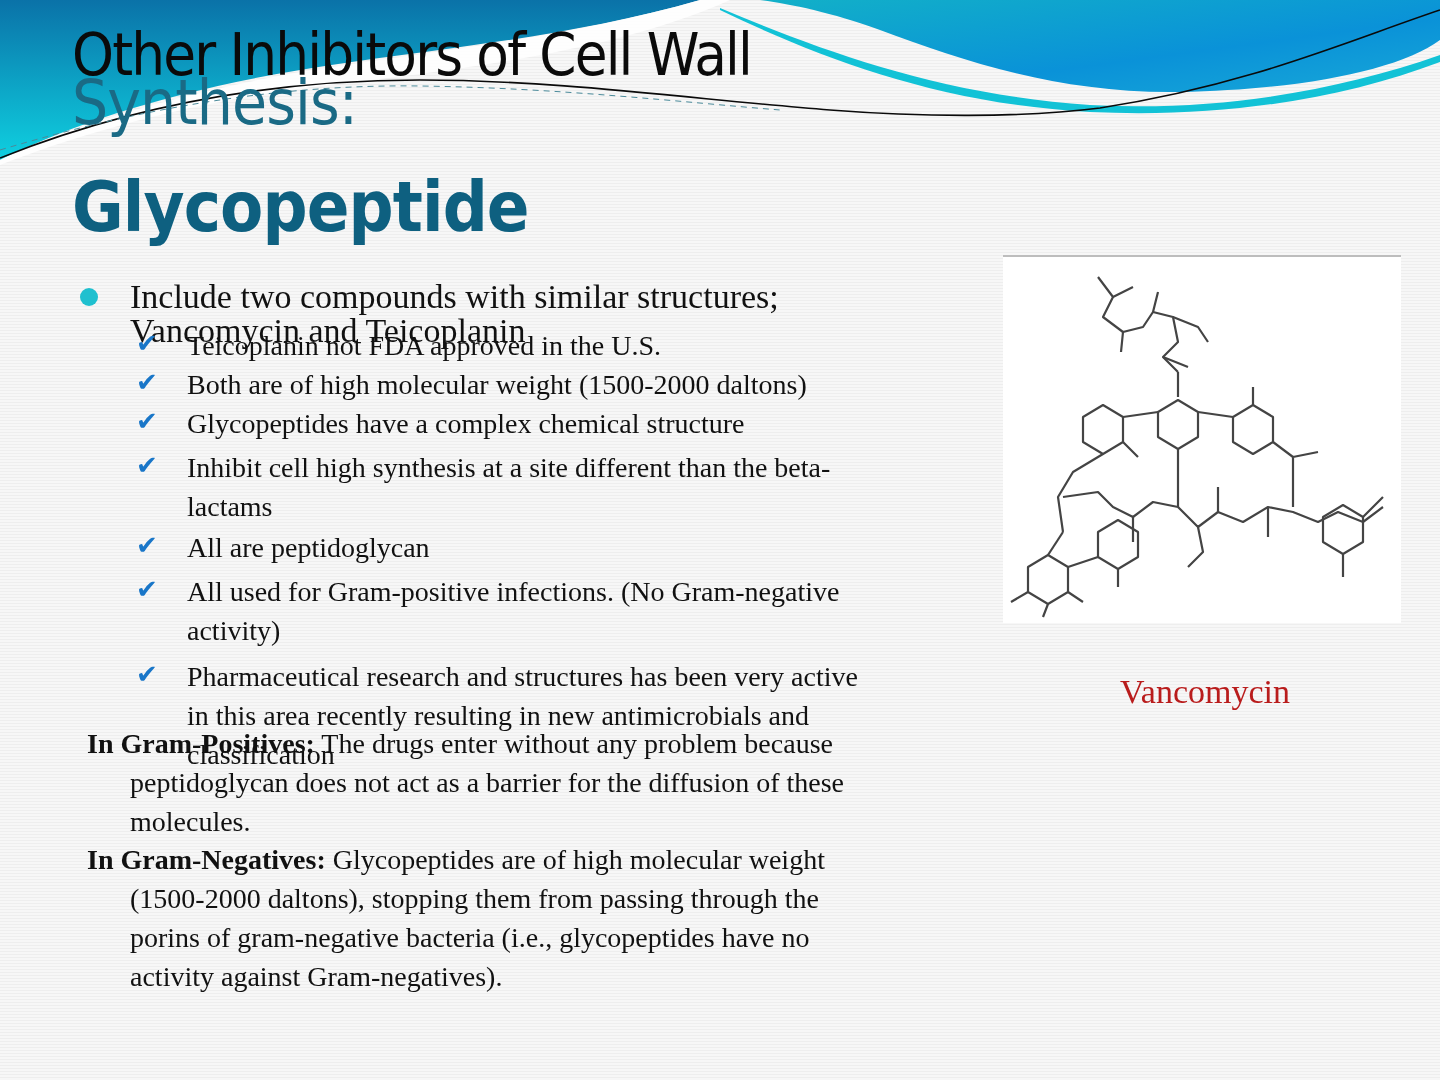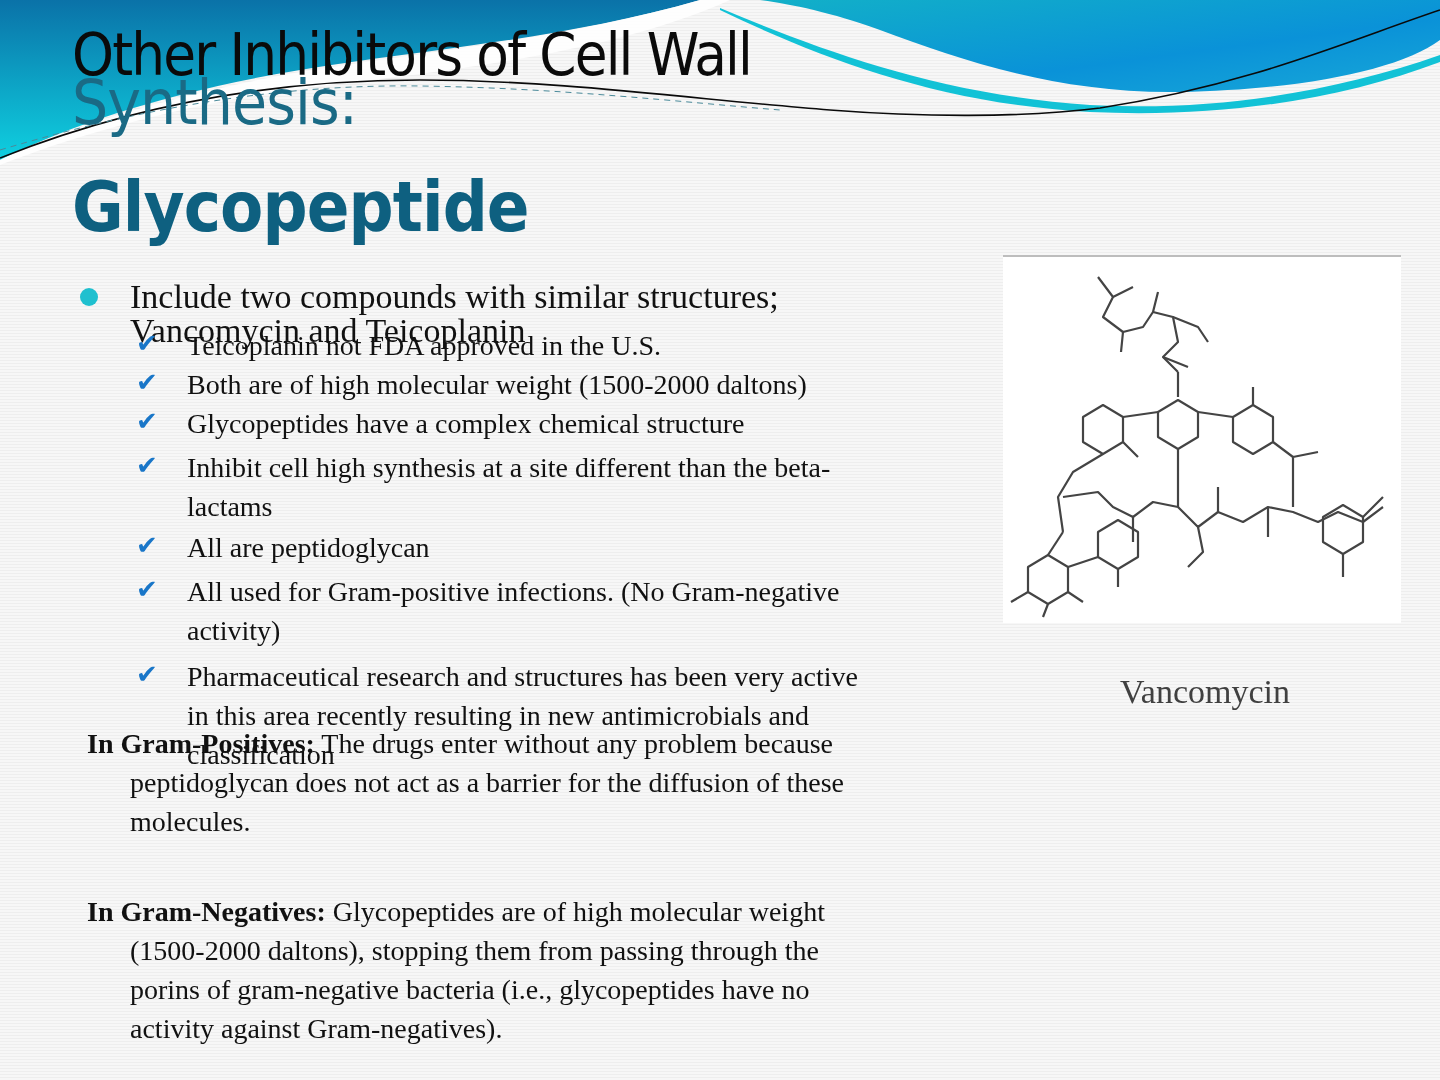--- a/index.html
+++ b/index.html
@@ -51,21 +51,21 @@
     font-size: 28px; line-height: 39px; color: #111;
     padding-left: 43px; text-indent: -43px;
   }
   .gram b { font-weight: bold; }
   .structure-panel {
     position: absolute; left: 1003px; top: 255px; width: 398px; height: 366px;
     background: #ffffff; border-top: 2px solid #bdbdbd;
   }
   .caption {
     position: absolute; left: 1120px; top: 670px; width: 180px;
-    font-size: 34px; line-height: 44px; color: #404040; word-break: break-all;
+    font-size: 34px; line-height: 44px; color: #b91c1c; word-break: break-all;
   }
 </style>
 </head>
 <body>
 
 <svg class="header-wave" viewBox="0 0 1440 180" xmlns="http://www.w3.org/2000/svg">
   <defs>
     <linearGradient id="gLeft" x1="0" y1="0" x2="0" y2="1">
       <stop offset="0" stop-color="#0a72a8"></stop>
       <stop offset="1" stop-color="#0fd0e0"></stop>
@@ -118,21 +118,21 @@
   </div>
   <div class="check-item" style="top:657px;">
     <span class="check-icon">✔</span>
     <span class="check-text">Pharmaceutical research and structures has been very active in this area recently resulting in new antimicrobials and classification</span>
   </div>
 </div>
 
 <div class="gram" style="top:724px;">
   <b>In Gram-Positives:</b><span> The drugs enter without any problem because peptidoglycan does not act as a barrier for the diffusion of these molecules.</span>
 </div>
-<div class="gram" style="top:892px;">
+<div class="gram" style="top:840px;">
   <b>In Gram-Negatives:</b><span> Glycopeptides are of high molecular weight (1500-2000 daltons), stopping them from passing through the porins of gram-negative bacteria (i.e., glycopeptides have no activity against Gram-negatives).</span>
 </div>
 
 <div class="structure-panel">
   <svg width="398" height="366" viewBox="0 0 398 366" xmlns="http://www.w3.org/2000/svg">
     <g stroke="#444" stroke-width="2.2" fill="none" stroke-linejoin="round">
 
       <path d="M95,20 L110,40 L100,60 L120,75 L140,70 L150,55 L170,60 L175,85 L160,100 L175,115"></path>
       <path d="M110,40 L130,30 M120,75 L118,95 M150,55 L155,35 M170,60 L195,70 L205,85 M160,100 L185,110"></path>
       <path d="M175,115 L175,140"></path>

